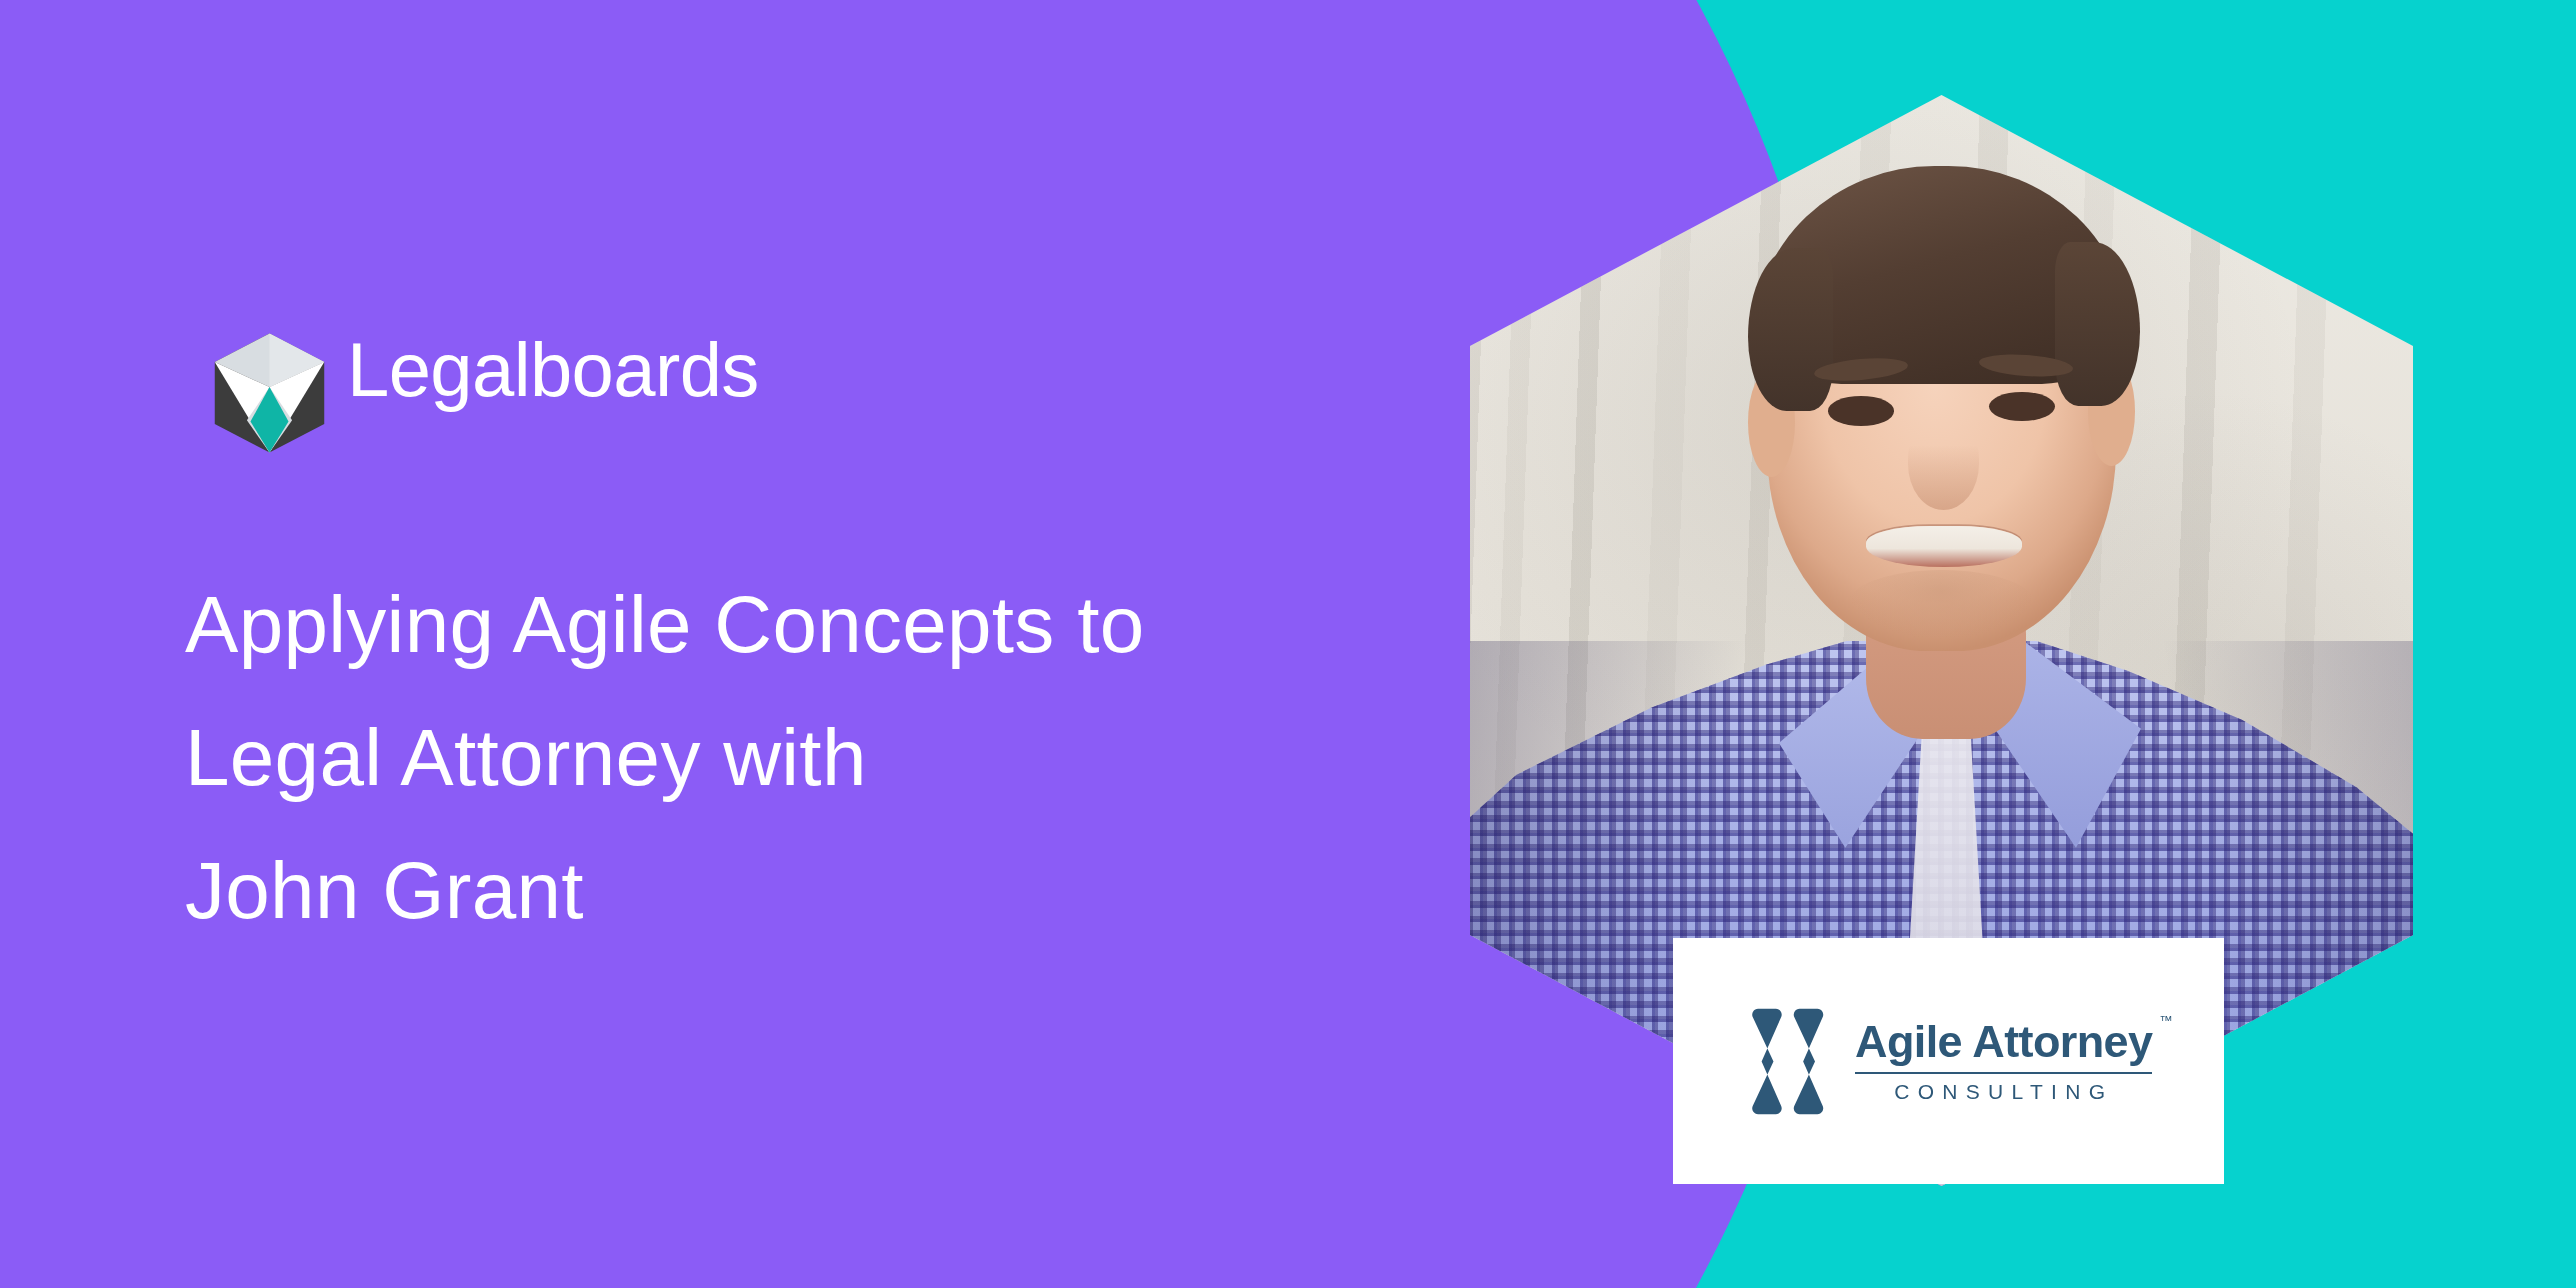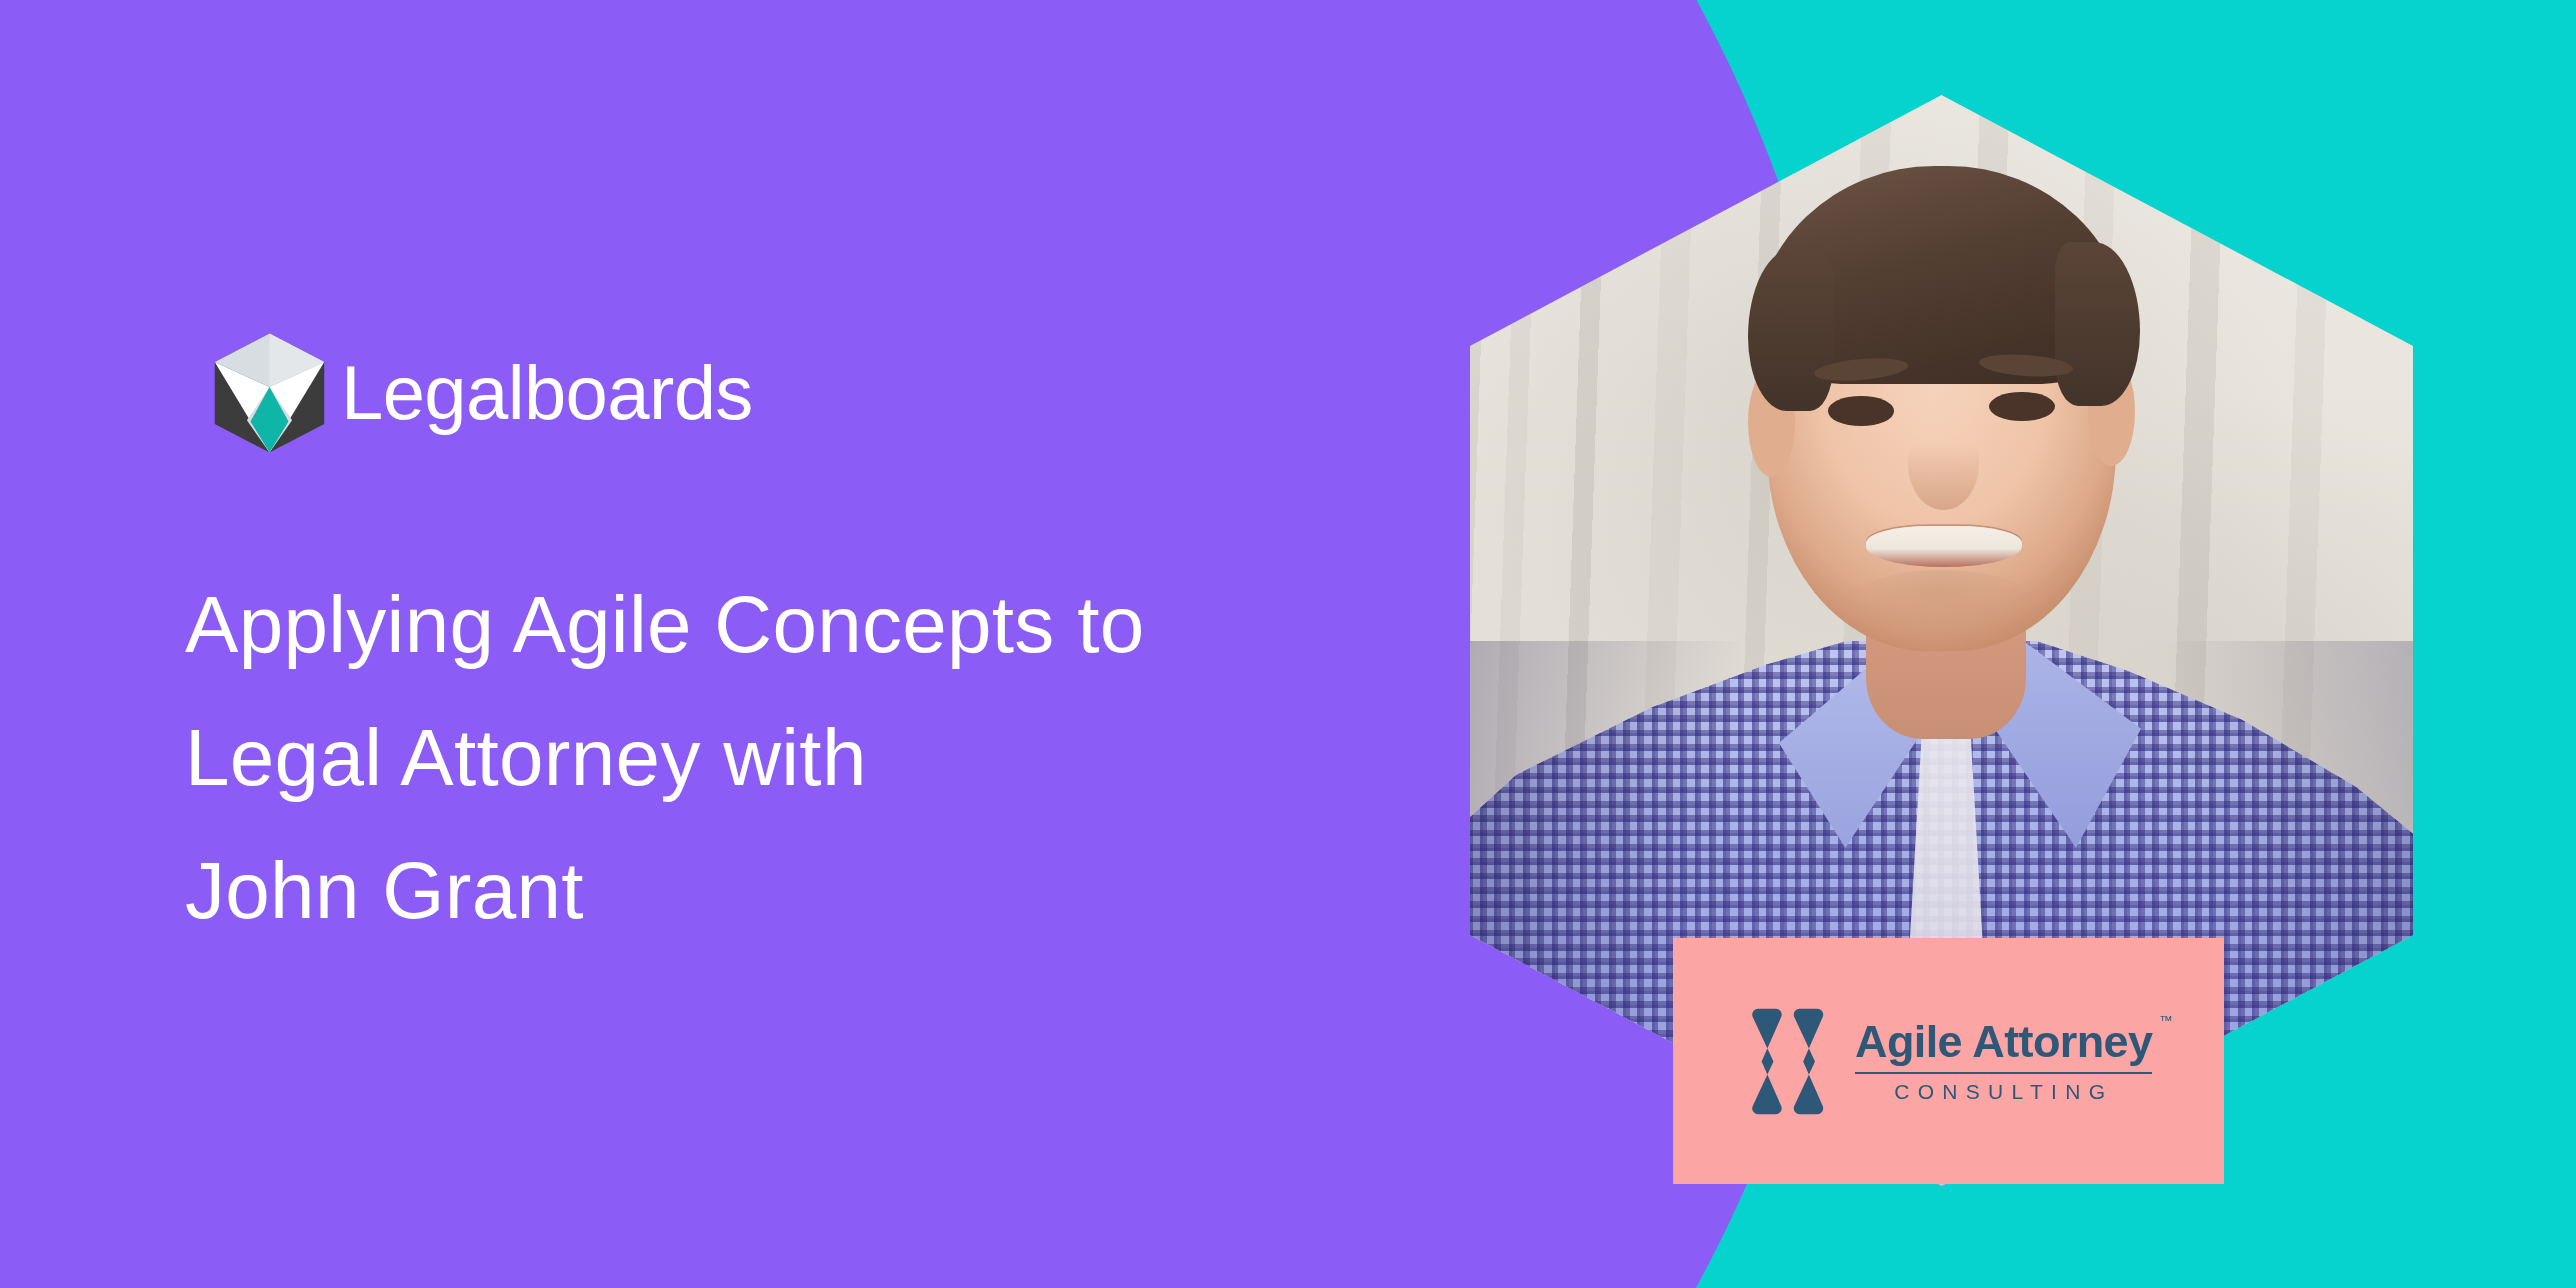--- a/index.html
+++ b/index.html
@@ -30,21 +30,21 @@
     position:absolute;
     left:0;top:0;
     width:835px;height:1288px;
     background:#8B5CF6;
   }
 
   
   .brand{
     position:absolute;
     left:210px;top:332px;
-    display:flex;align-items:center;gap:12px;
+    display:flex;align-items:flex-start;gap:18px;
   }
   .gem{width:119px;height:122px;display:block;}
   .brand-name{
     color:#FFFFFF;
     font-size:76px;
     font-weight:300;
     letter-spacing:-0.6px;
     line-height:1;
     white-space:nowrap;
   }
@@ -173,21 +173,21 @@
     position:absolute;left:40%;top:43.5%;width:20%;height:6.5%;
     background:radial-gradient(ellipse at 50% 30%,rgba(190,140,110,.35),transparent 70%);
     border-radius:50%;
   }
 
   
   .logo-card{
     position:absolute;
     left:1673px;top:938px;
     width:551px;height:246px;
-    background:#fca5a5;
+    background:#ffffff;
     display:flex;align-items:center;justify-content:center;
   }
   .aa-logo{display:flex;align-items:center;gap:21.5px;}
   .aa-chevrons{width:89px;height:113px;display:block;}
   .aa-text{display:flex;flex-direction:column;align-items:stretch;}
   .aa-name{
     position:relative;
     color:#2E5878;
     font-size:45px;
     font-weight:700;

